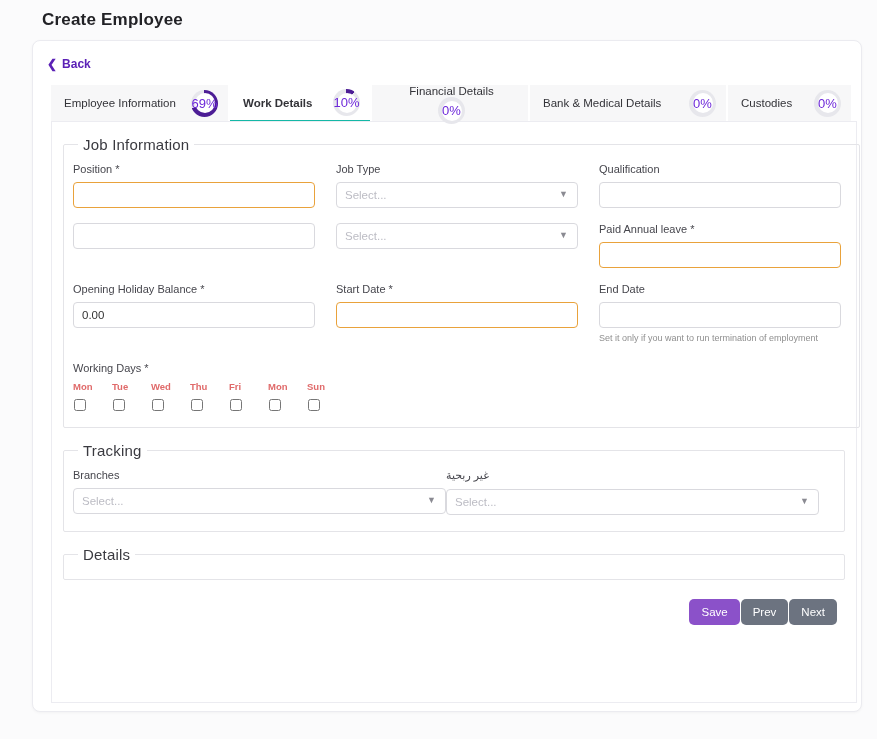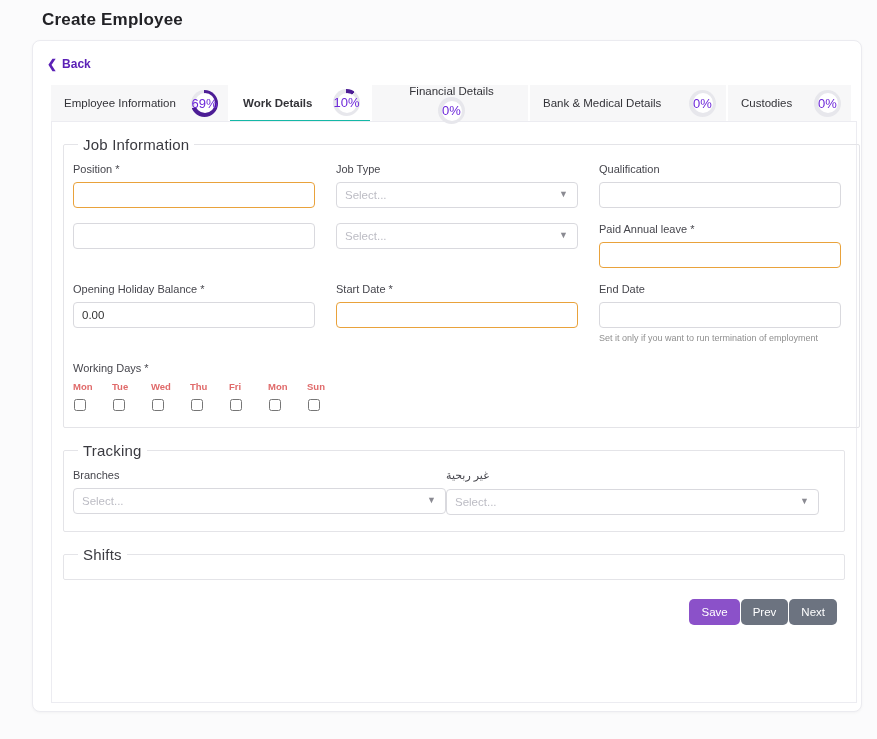--- a/index.html
+++ b/index.html
@@ -341,21 +341,21 @@
           <label class="field-label" dir="rtl" style="text-align:left">غير ربحية</label>
           <div class="select">
             <span class="ph">Select...</span>
             <span class="caret">▼</span>
           </div>
         </div>
       </div>
     </fieldset>
 
     <fieldset class="shifts-fieldset">
-      <legend>Shifts</legend>
+      <legend>Details</legend>
       <div style="height:6px"></div>
     </fieldset>
 
     <div class="actions">
       <button class="btn btn-save">Save</button>
       <button class="btn btn-gray">Prev</button>
       <button class="btn btn-gray">Next</button>
     </div>
 
   </div>

